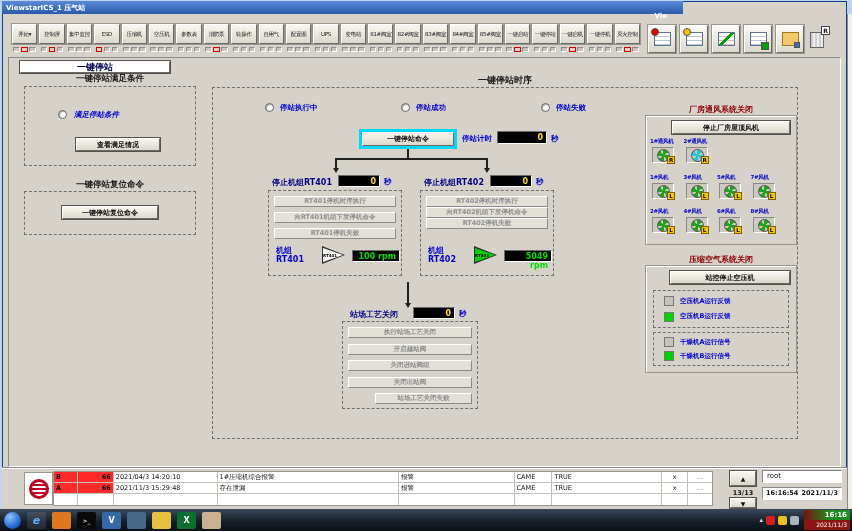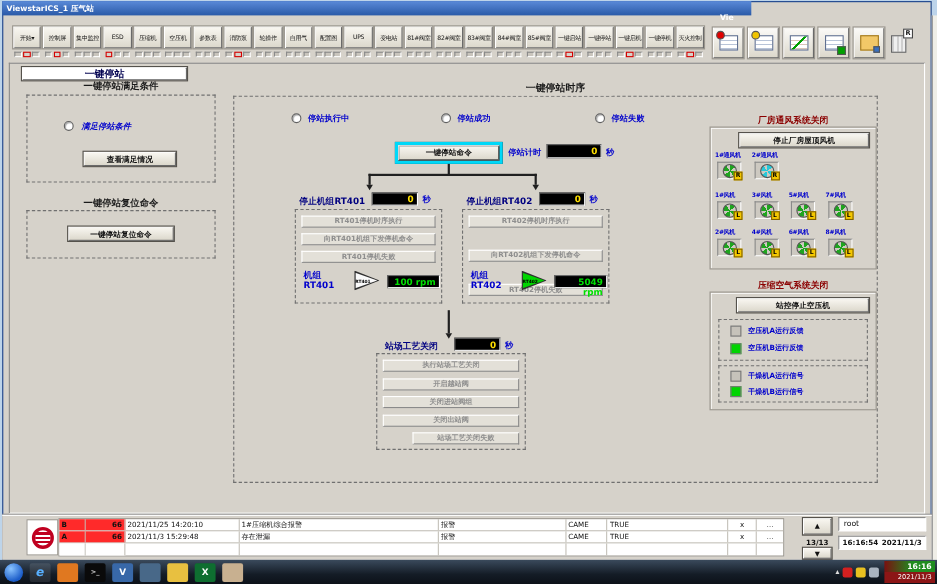--- a/index.html
+++ b/index.html
@@ -454,21 +454,21 @@
     <div class="t-outer"></div>
     <div class="t-inner"></div>
     <div class="t-label">RT401</div>
   </div>
   <div class="disp green" style="left:352px; top:250px; width:48px; height:12px;">100 rpm</div>
 
   <div class="hd hd-navy" style="left:424px; top:177px; font-size:8px;">停止机组RT402</div>
   <div class="disp" style="left:490px; top:175px; width:42px; height:12px;">0</div>
   <div class="rlabel" style="left:536px; top:177px;">秒</div>
   <div class="dash" style="left:420px; top:190px; width:134px; height:86px;"></div>
-  <div class="step-list" style="left:426px; top:196px; width:122px; gap:20px;">
+  <div class="step-list" style="left:426px; top:196px; width:122px; gap:0;">
     <div class="step-bar" style="height:11px;">RT402停机时序执行</div>
     <div class="step-bar" style="height:11px;">向RT402机组下发停机命令</div>
     <div class="step-bar" style="height:11px;">RT402停机失败</div>
   </div>
   <div class="unit-lbl" style="left:428px; top:246px; line-height:1.15;">
     <span>机组</span><br>
     <span>RT402</span>
   </div>
   <div class="tri running" style="left:474px; top:246px;">
     <div class="t-outer"></div>
@@ -607,21 +607,21 @@
 
   <div class="alarm-area"></div>
   <div class="logo">
       <div class="logo-ring"></div>
     </div>
   <div class="alarm-table">
     <div>
   <div class="alarm-row">
     <span class="ac c-level">B</span>
     <span class="ac c-code">66</span>
-    <span class="ac c-time">2021/11/25 14:20:10</span>
+    <span class="ac c-time">2021/04/3 14:20:10</span>
     <span class="ac c-msg">1#压缩机综合报警</span>
     <span class="ac c-type">报警</span>
     <span class="ac c-status">CAME</span>
     <span class="ac c-value">TRUE</span>
     <span class="ac c-ack">x</span>
     <span class="ac c-more">…</span>
   </div>
 
   <div class="alarm-row">
     <span class="ac c-level">A</span>

